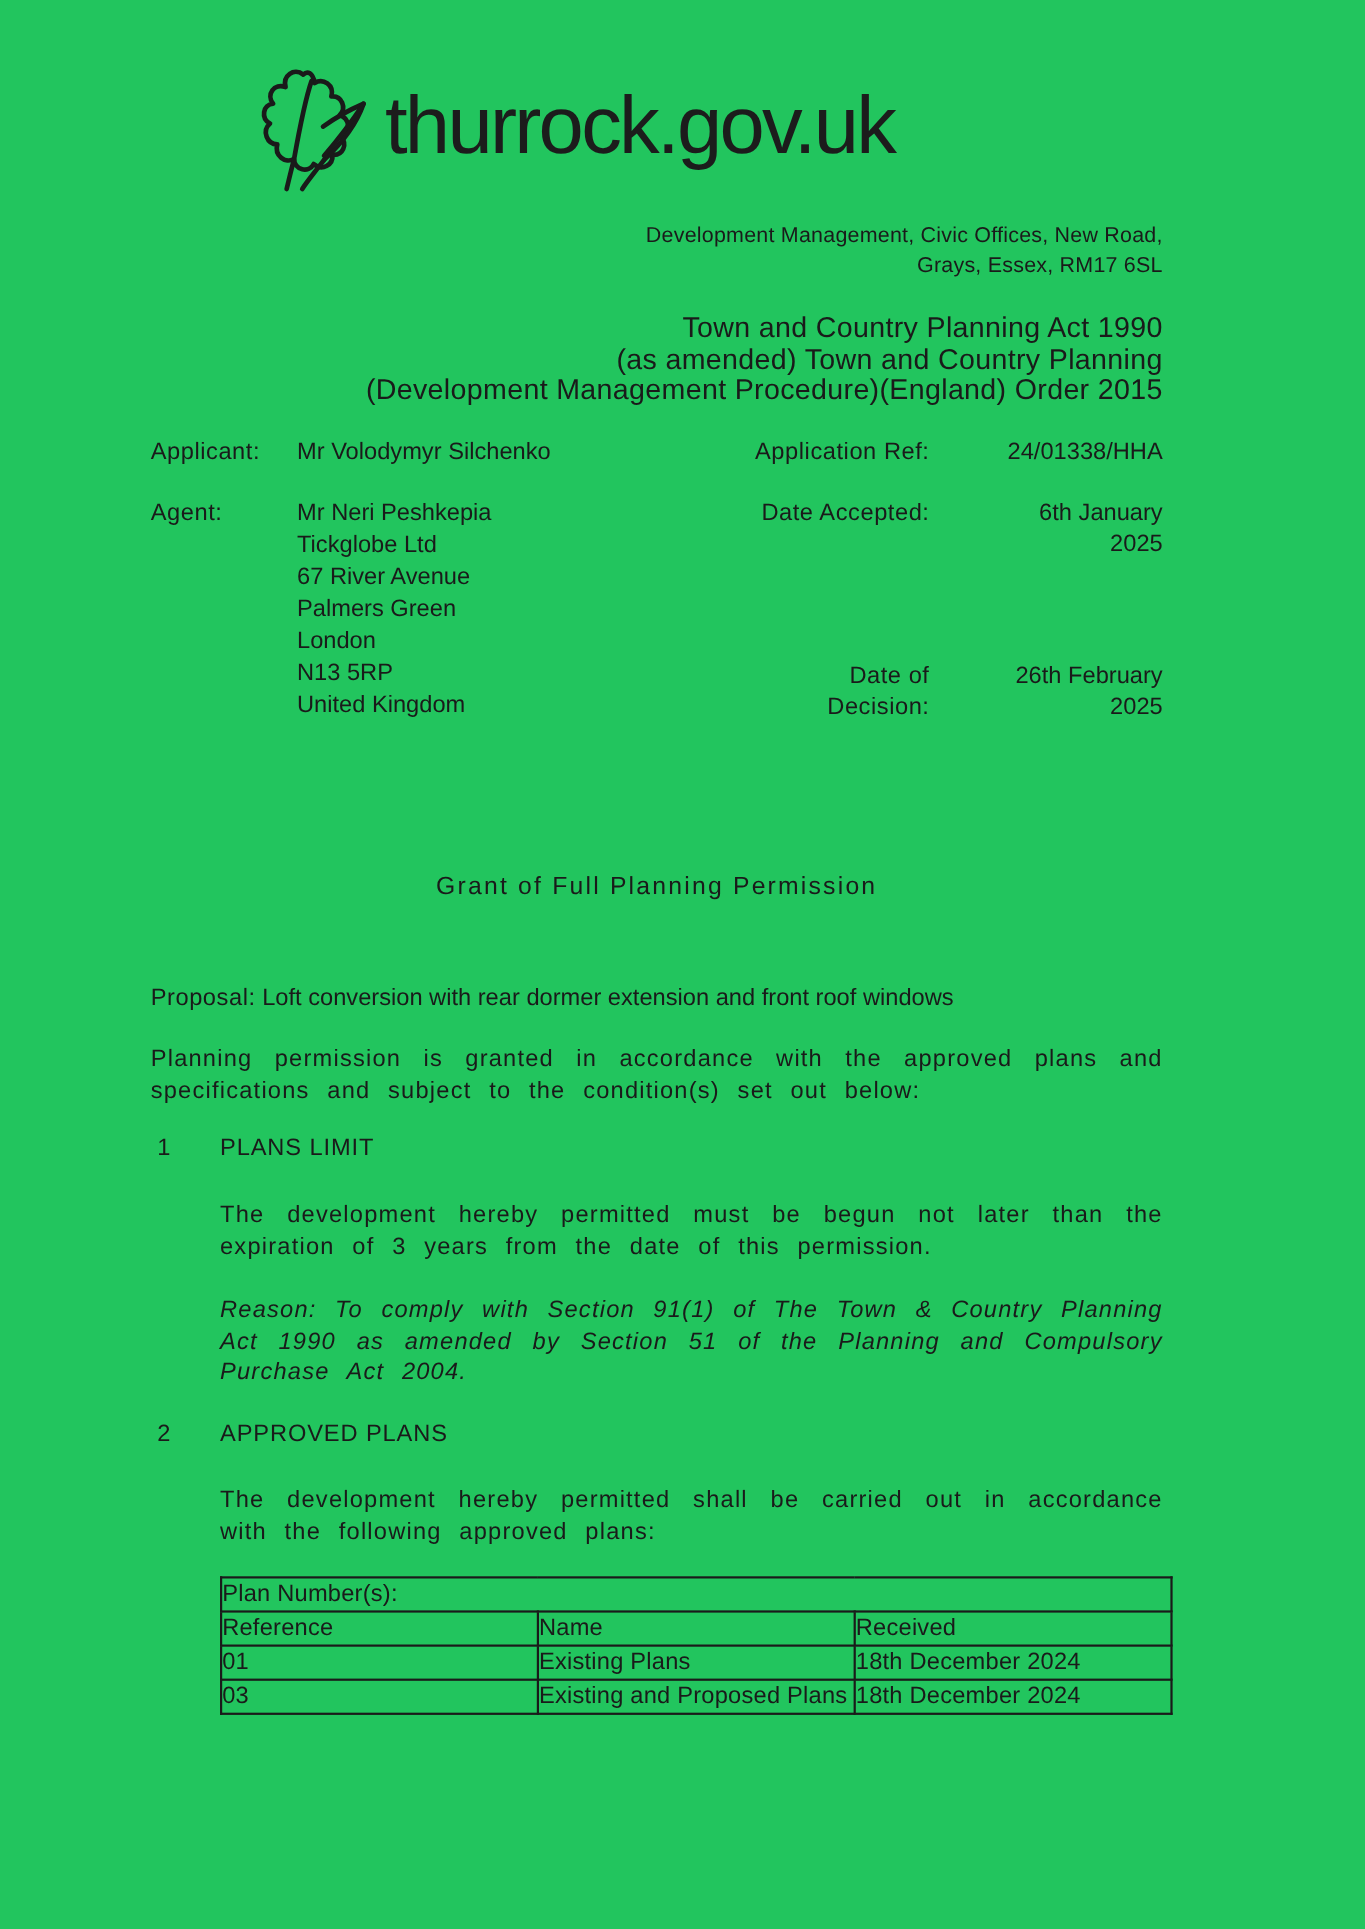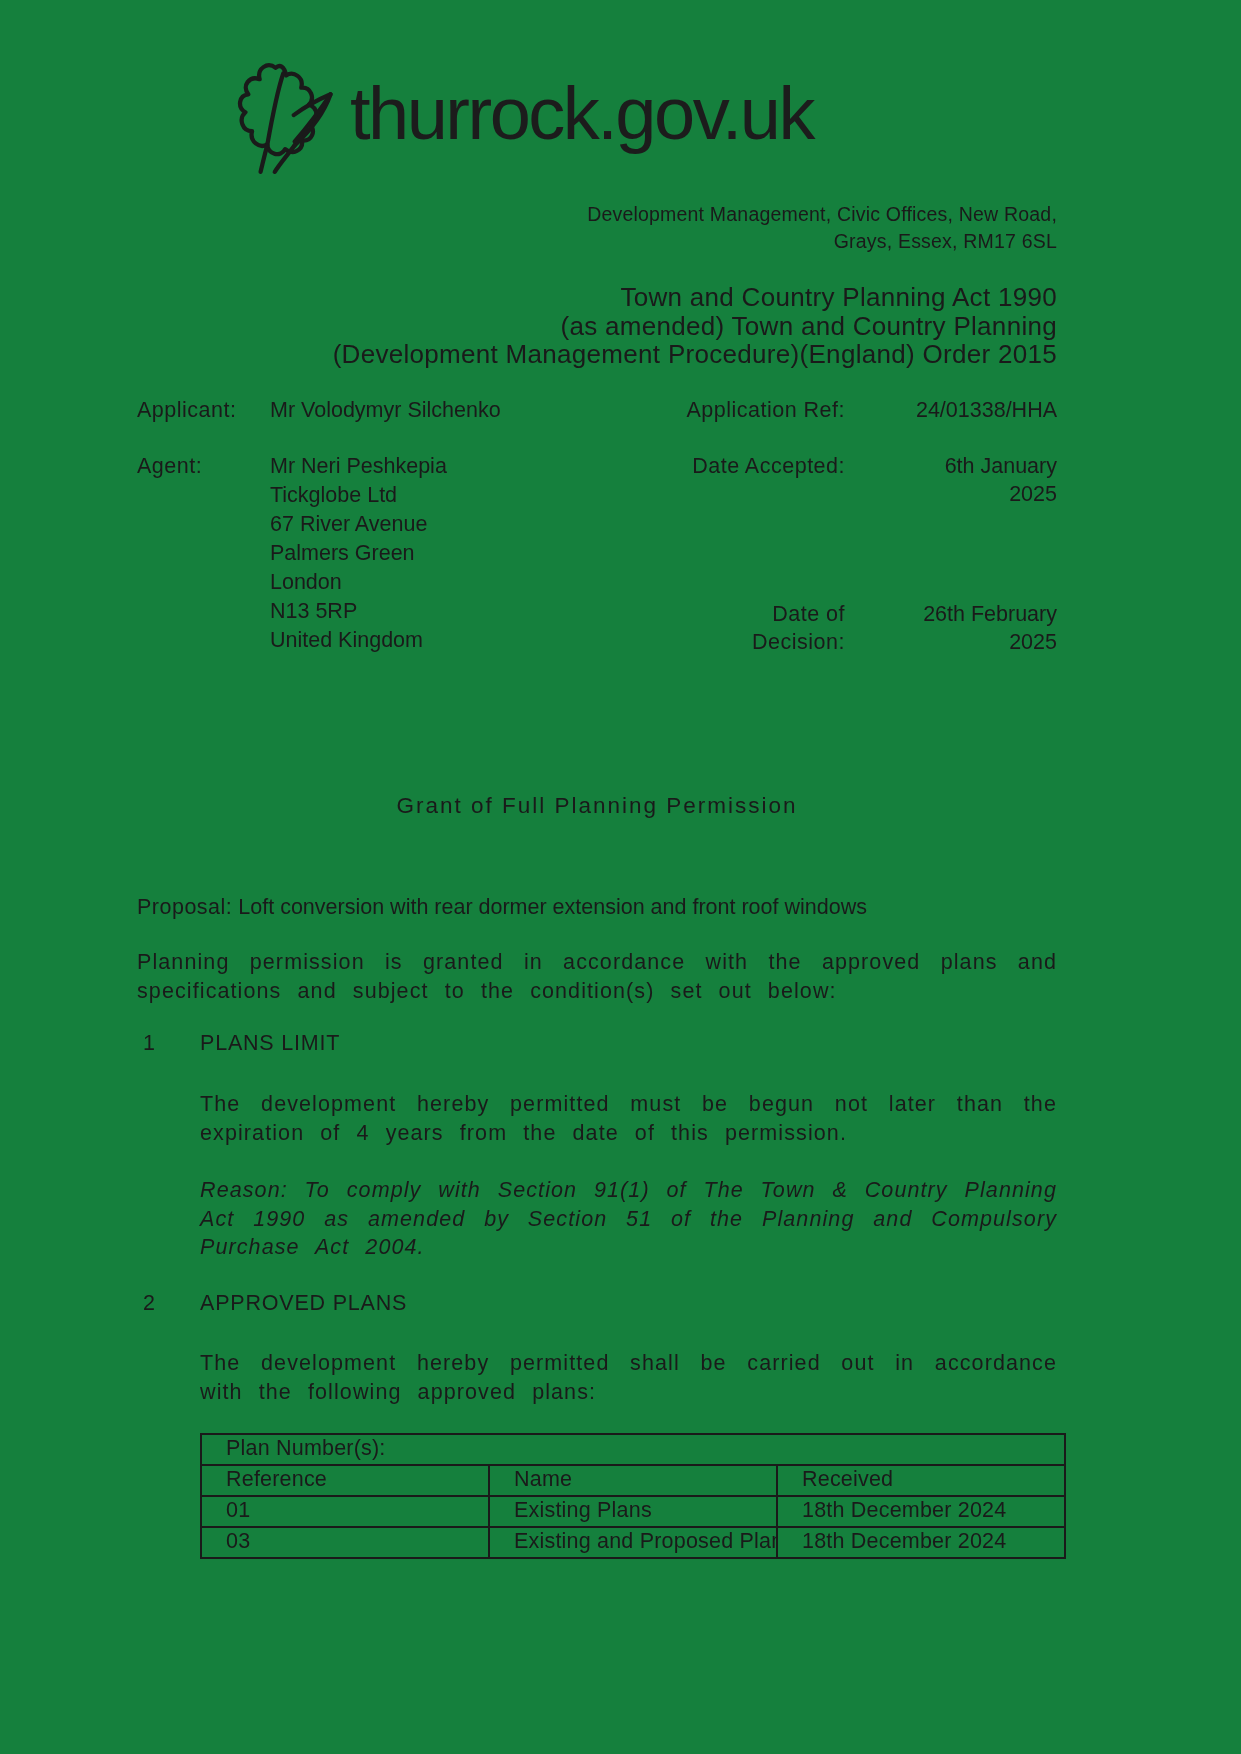--- a/index.html
+++ b/index.html
@@ -1,17 +1,17 @@
 <!DOCTYPE html>
 <html><head>
 <meta charset="utf-8">
 <style>
   html,body { margin:0; padding:0; }
   body { background:#ffffff; font-family:"Liberation Sans", sans-serif; color:#1a1a1a; }
-  .page { position:relative; width:1241px; height:1754px; background:#15803d; overflow:hidden; }
+  .page { position:relative; width:1241px; height:1754px; background:#22c55e; overflow:hidden; }
 
   
   .logo { position:absolute; left:236px; top:58px; display:flex; align-items:center; }
   .leaf { width:104px; height:118px; flex:0 0 auto; }
   .logo-text { font-size:74px; letter-spacing:-2.5px; color:#1c1c1c; margin-left:10px; line-height:1; padding-bottom:6px; }
 
   
   .addr { position:absolute; right:184px; top:201px; text-align:right; font-size:19.5px; line-height:27px; letter-spacing:0.2px; }
   .act  { position:absolute; right:184px; top:283px; text-align:right; font-size:26px; line-height:28.5px; letter-spacing:0.3px; }
 
@@ -39,21 +39,21 @@
   .cond-title { margin-left:63px; }
   .ch1 { top:1031px; }
   .ch2 { top:1291px; }
   .cpara { position:absolute; left:200px; width:857px; }
   .c1p1 { top:1090px; }
   .c1p2 { top:1176px;font-style:italic; }
   .c2p1 { top:1349px; }
 
   
   .plans { position:absolute; left:200px; top:1433px; width:866px; border-collapse:collapse; table-layout:fixed; }
-  .plans td { border:2px solid #1a1a1a; font-size:21.5px; padding:1px 9px 3px 24px; height:25px; letter-spacing:0.2px; overflow:hidden; white-space:nowrap; }
+  .plans td { border:2px solid #1a1a1a; font-size:21.5px; padding:1px 9px 3px 0; height:25px; letter-spacing:0.2px; overflow:hidden; white-space:nowrap; }
   .col-ref { width:174px; } .col-name { width:413px; } .col-rec { width:279px; }
 </style>
 </head>
 <body>
 
 <div class="page">
 
   <div class="logo">
     <svg class="leaf" viewBox="0 0 110 124">
       <g fill="none" stroke="#1a1a1a" stroke-width="4.5" stroke-linecap="round" stroke-linejoin="round">
@@ -109,21 +109,21 @@
     <span class="lbl">Proposal:</span>
     <span class="val">Loft conversion with rear dormer extension and front roof windows</span>
   </div>
 
   <div class="para grant">Planning permission is granted in accordance with the approved plans and specifications and subject to the condition(s) set out below:</div>
 
   <div class="cond-head ch1">
     <span class="cond-num">1</span>
     <span class="cond-title">PLANS LIMIT</span>
   </div>
-  <div class="para cpara c1p1">The development hereby permitted must be begun not later than the expiration of 4 years from the date of this permission.</div>
+  <div class="para cpara c1p1">The development hereby permitted must be begun not later than the expiration of 3 years from the date of this permission.</div>
   <div class="para cpara c1p2">Reason: To comply with Section 91(1) of The Town &amp; Country Planning Act 1990 as amended by Section 51 of the Planning and Compulsory Purchase Act 2004.</div>
 
   <div class="cond-head ch2">
     <span class="cond-num">2</span>
     <span class="cond-title">APPROVED PLANS</span>
   </div>
   <div class="para cpara c2p1">The development hereby permitted shall be carried out in accordance with the following approved plans:</div>
 
   <table class="plans">
     <tbody>

